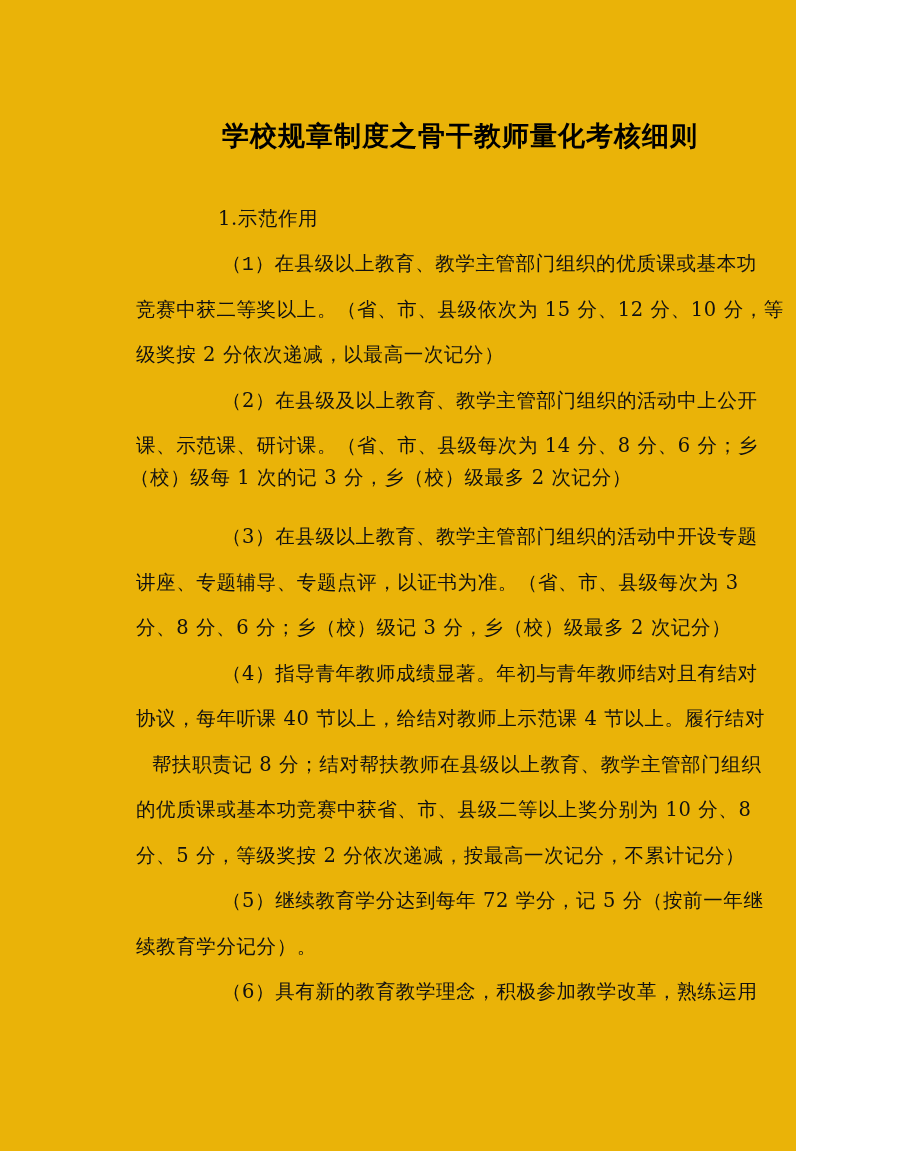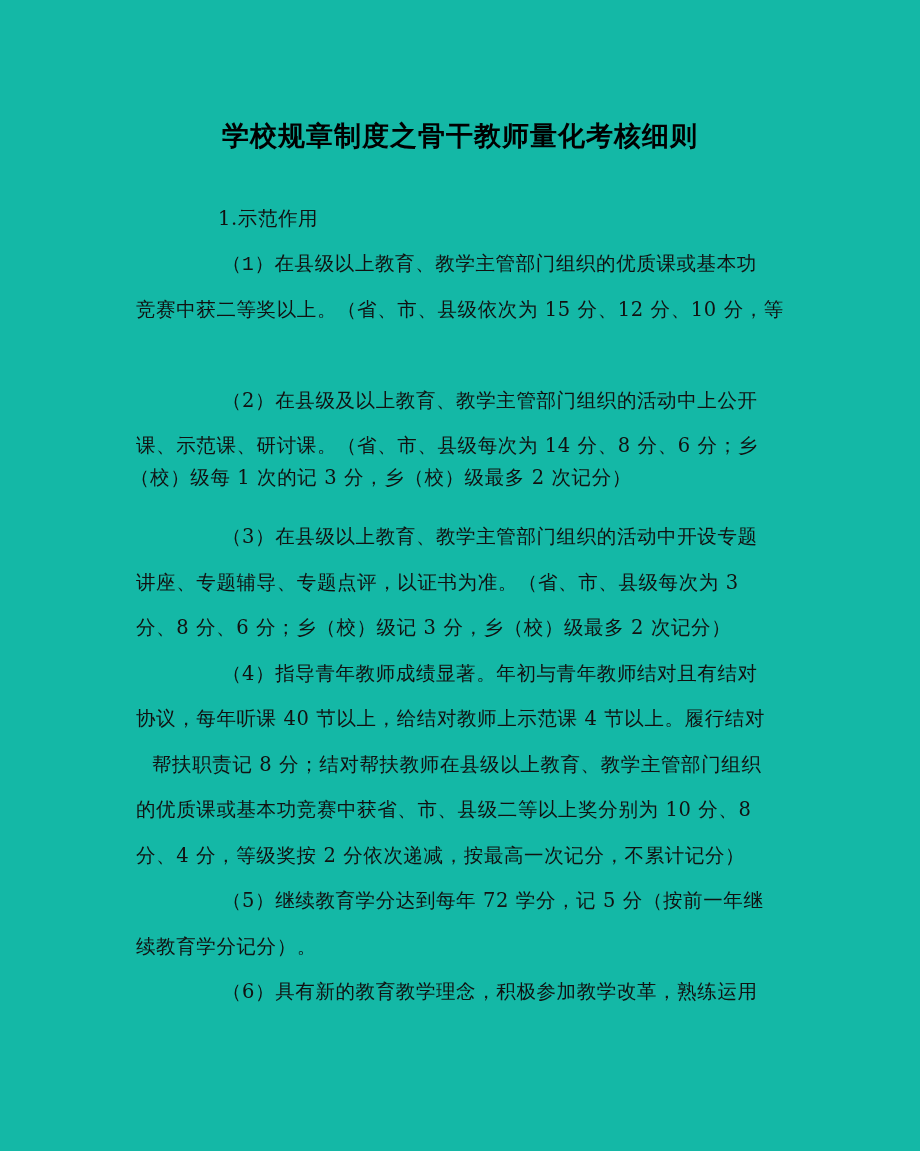--- a/index.html
+++ b/index.html
@@ -1,45 +1,46 @@
 <!DOCTYPE html>
 <html><head>
 <meta charset="utf-8">
 <style>
   html, body { margin: 0; padding: 0; background: #ffffff; }
   body { width: 920px; height: 1151px; position: relative; overflow: hidden;
          font-family: "DejaVu Serif", "Liberation Serif", serif; color: #111; }
-  .page { position: absolute; left: 0; top: 0; width: 920px; height: 1151px; background: #14b8a6; }
+  .page { position: absolute; left: 0; top: 0; width: 796px; height: 1151px; background: #eab308; }
   .title { position: absolute; left: 0; width: 920px; top: 118px; text-align: center;
            font-family: "DejaVu Sans", "Liberation Sans", sans-serif; font-size: 27px;
            font-weight: bold; letter-spacing: 1px; color: #000; }
   .line { position: absolute; white-space: nowrap; font-size: 19.5px; color: #111; letter-spacing: 0.6px; }
 </style>
 </head>
 <body>
 
 <div class="page">
   <div class="title">学校规章制度之骨干教师量化考核细则</div>
 
   <div class="line" style="left:218px; top:205px;">1.示范作用</div>
 
   <div class="line" style="left:222px; top:250px;font-family:Liberation Mono, monospace;">（1）在县级以上教育、教学主管部门组织的优质课或基本功</div>
   <div class="line" style="left:136px; top:296px;">竞赛中获二等奖以上。（省、市、县级依次为 15 分、12 分、10 分，等</div>
+  <div class="line" style="left:136px; top:341px;">级奖按 2 分依次递减，以最高一次记分）</div>
 
   <div class="line" style="left:222px; top:387px;">（2）在县级及以上教育、教学主管部门组织的活动中上公开</div>
   <div class="line" style="left:136px; top:432px;">课、示范课、研讨课。（省、市、县级每次为 14 分、8 分、6 分；乡</div>
   <div class="line" style="left:130px; top:464px;">（校）级每 1 次的记 3 分，乡（校）级最多 2 次记分）</div>
 
   <div class="line" style="left:222px; top:523px;">（3）在县级以上教育、教学主管部门组织的活动中开设专题</div>
   <div class="line" style="left:136px; top:569px;">讲座、专题辅导、专题点评，以证书为准。（省、市、县级每次为 3</div>
   <div class="line" style="left:136px; top:614px;">分、8 分、6 分；乡（校）级记 3 分，乡（校）级最多 2 次记分）</div>
 
   <div class="line" style="left:222px; top:660px;">（4）指导青年教师成绩显著。年初与青年教师结对且有结对</div>
   <div class="line" style="left:136px; top:705px;">协议，每年听课 40 节以上，给结对教师上示范课 4 节以上。履行结对</div>
   <div class="line" style="left:152px; top:751px;">帮扶职责记 8 分；结对帮扶教师在县级以上教育、教学主管部门组织</div>
   <div class="line" style="left:136px; top:796px;">的优质课或基本功竞赛中获省、市、县级二等以上奖分别为 10 分、8</div>
-  <div class="line" style="left:136px; top:842px;">分、4 分，等级奖按 2 分依次递减，按最高一次记分，不累计记分）</div>
+  <div class="line" style="left:136px; top:842px;">分、5 分，等级奖按 2 分依次递减，按最高一次记分，不累计记分）</div>
 
   <div class="line" style="left:222px; top:887px;">（5）继续教育学分达到每年 72 学分，记 5 分（按前一年继</div>
   <div class="line" style="left:136px; top:933px;">续教育学分记分）。</div>
 
   <div class="line" style="left:222px; top:978px;">（6）具有新的教育教学理念，积极参加教学改革，熟练运用</div>
 </div>
 
 </body></html>

